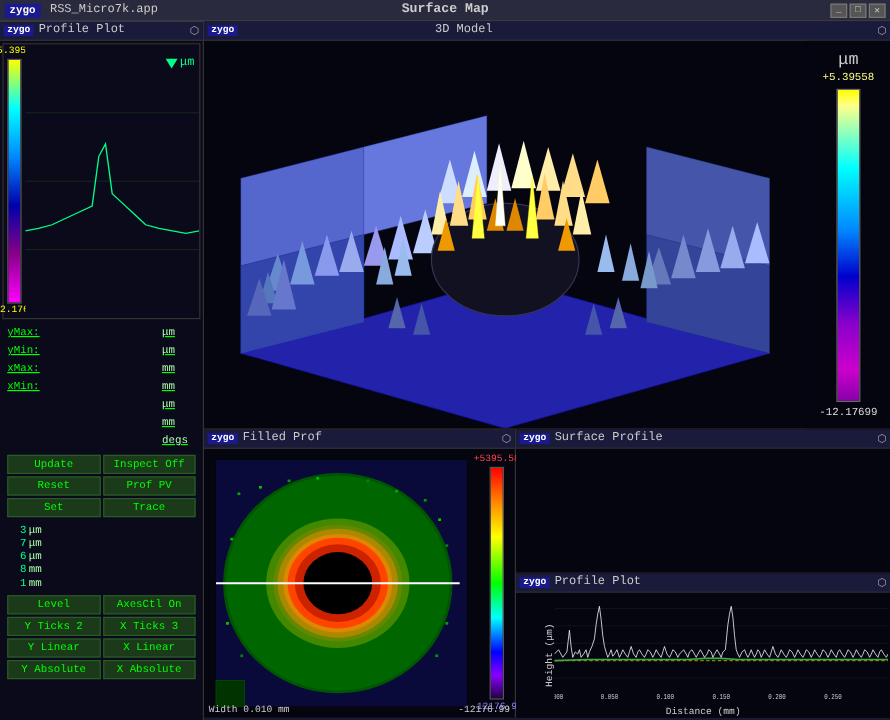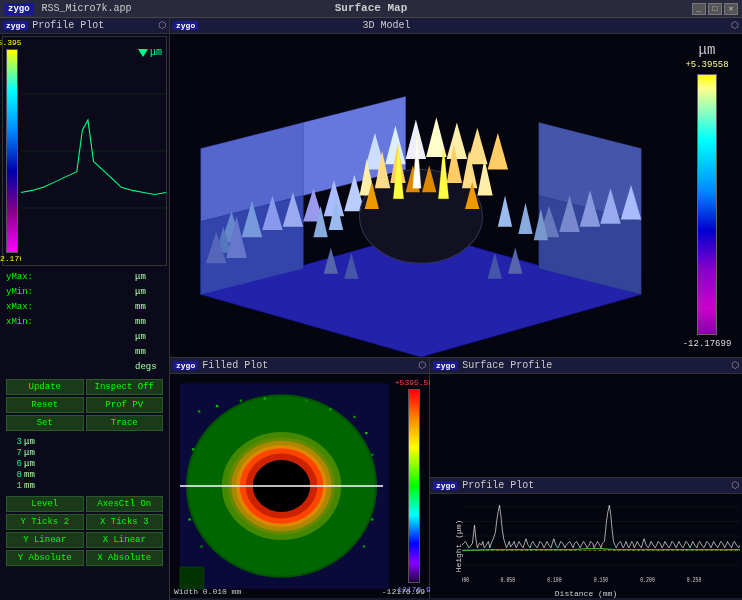--- a/index.html
+++ b/index.html
@@ -141,20 +141,21 @@
 
     .profile-plot-graph {
       flex: 1;
       position: relative;
       overflow: hidden;
     }
 
     
     .fields-section {
       padding: 2px 4px;
+      text-decoration: underline;
     }
 
     .field-row {
       display: flex;
       align-items: center;
       height: 14px;
       margin-bottom: 1px;
     }
 
     .field-label {
@@ -719,21 +720,21 @@
           <span class="scale-bottom-val">-12.17699</span>
         </div>
       </div>
     </div>
 
     <div class="bottom-panels">
 
       <div class="filled-plot-panel">
         <div class="filled-plot-header">
           <div class="zygo-small">zygo</div>
-          <span class="panel-title">Filled Plot</span>
+          <span class="panel-title">Filled Prof</span>
           <span style="margin-left:auto; color:#aaa; font-size:9px;">⬡</span>
         </div>
         <div class="filled-plot-content">
           <div class="filled-plot-canvas">
             
             <svg width="100%" height="100%" viewBox="0 0 185 200" preserveAspectRatio="none">
               <rect width="185" height="200" fill="#050510"></rect>
 
               <rect x="5" y="5" width="175" height="190" fill="#0a0a3a"></rect>
 

